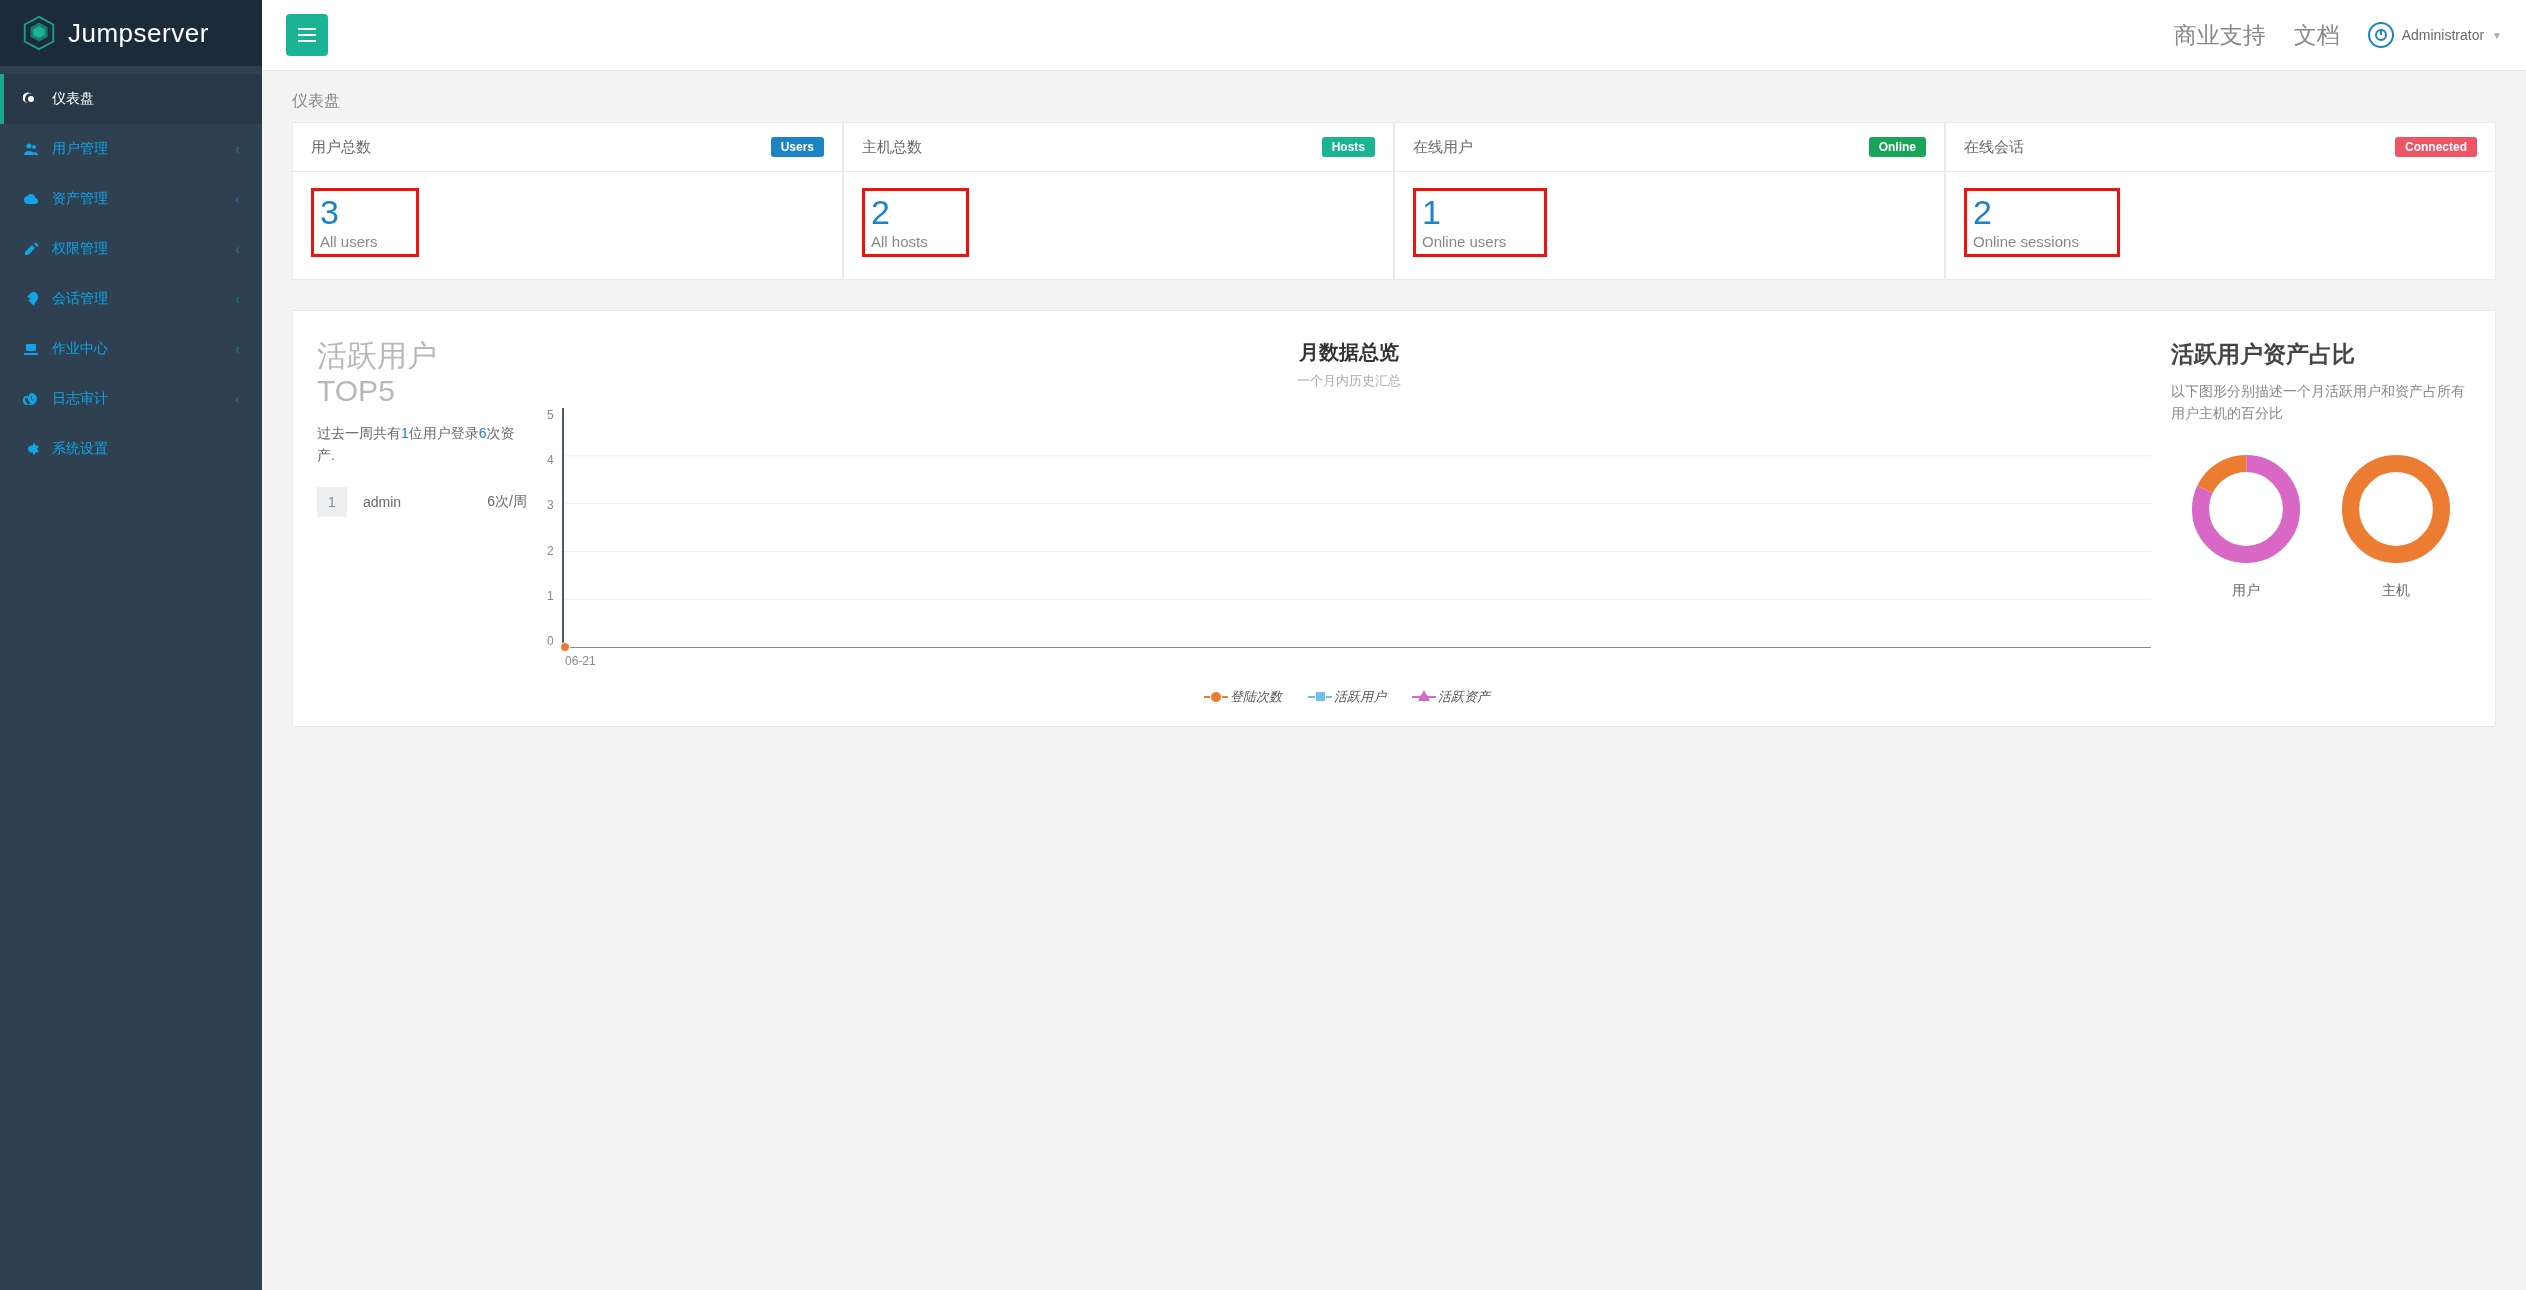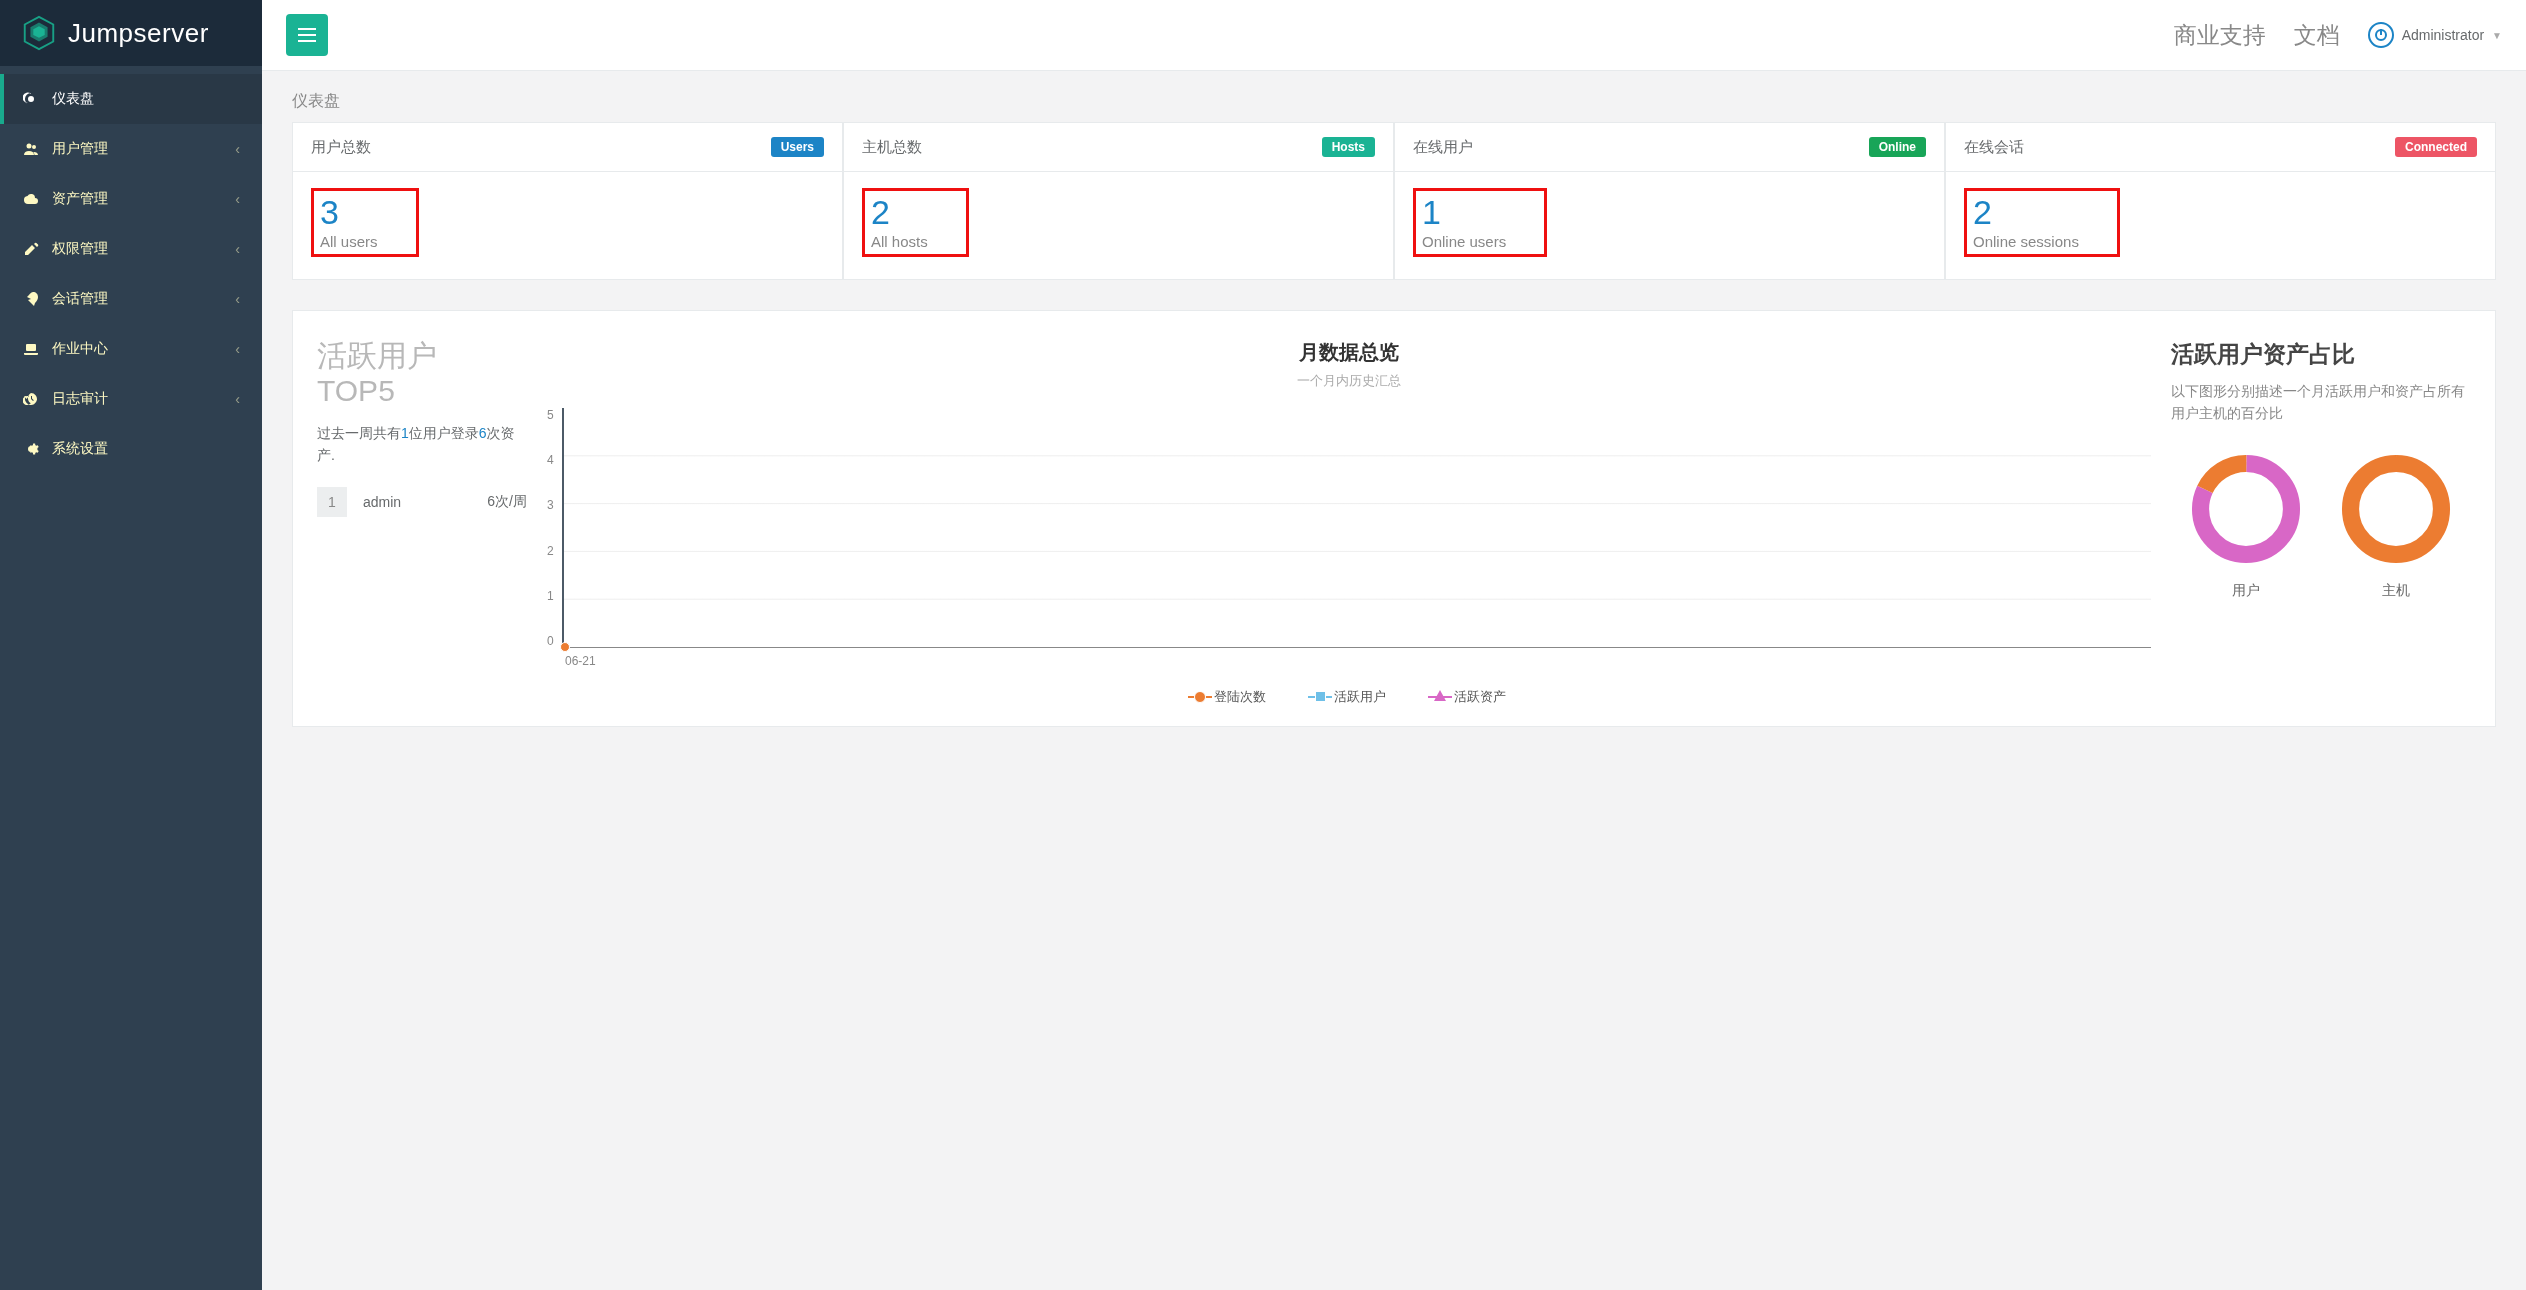--- a/index.html
+++ b/index.html
@@ -6,21 +6,21 @@
 body { font-family: "Helvetica Neue", Arial, sans-serif; font-size: 14px; color: #676a6c; background: #f3f3f4; }
 
 .layout { display: flex; min-height: 100vh; border-radius: 21px; }
 
 
 .sidebar { width: 262px; background: #2f4050; color: #a7b1c2; flex-shrink: 0; }
 .logo-area { background: #1c2b3a; padding: 14px 20px; display: flex; align-items: center; gap: 10px; }
 .logo-svg { width: 38px; height: 38px; }
 .logo-text { color: #fff; font-size: 26px; font-weight: 400; letter-spacing: 0.5px; }
 .nav-list { list-style: none; padding-top: 8px; }
-.nav-item { display: flex; align-items: center; padding: 16px 22px; cursor: pointer; position: relative; color: #fef9c3; }
+.nav-item { display: flex; align-items: center; padding: 16px 22px; cursor: pointer; position: relative; color: #0ea5e9; }
 .nav-item.active { background: #293846; color: #fff; border-left: 4px solid #19aa8d; padding-left: 18px; }
 .nav-item .nav-icon { width: 18px; height: 18px; margin-right: 12px; display: inline-flex; align-items: center; justify-content: center; }
 .nav-item .chevron { margin-left: auto; opacity: 0.5; }
 
 
 .main { flex: 1; display: flex; flex-direction: column; }
 .topbar { background: #fff; border-bottom: 1px solid #e7eaec; padding: 14px 24px; display: flex; align-items: center; }
 .hamburger-btn { width: 42px; height: 42px; background: #1ab394; border-radius: 4px; display: flex; align-items: center; justify-content: center; cursor: pointer; }
 .topbar-right { margin-left: auto; display: flex; align-items: center; gap: 28px; }
 .top-link { color: #888; font-size: 23px; cursor: pointer; }
@@ -55,21 +55,21 @@
 .rank-num { width: 30px; height: 30px; background: #eceeef; display: flex; align-items: center; justify-content: center; color: #888; }
 
 .chart-col { flex: 1; position: relative; }
 .chart-title { text-align: center; font-size: 20px; font-weight: 600; color: #333; }
 .chart-sub { text-align: center; color: #aaa; font-size: 13px; margin-top: 6px; }
 .chart-area { margin-top: 18px; display: flex; }
 .y-axis { display: flex; flex-direction: column; justify-content: space-between; align-items: flex-end; height: 240px; padding-right: 8px; color: #888; font-size: 12px; }
 .plot { flex: 1; height: 240px; border-left: 2px solid #4c5a67; border-bottom: 1px solid #888; position: relative; background: linear-gradient(to bottom, transparent calc(20% - 1px), #eee 20%, transparent calc(20% + 1px), transparent calc(40% - 1px), #eee 40%, transparent calc(40% + 1px), transparent calc(60% - 1px), #eee 60%, transparent calc(60% + 1px), transparent calc(80% - 1px), #eee 80%, transparent calc(80% + 1px)); }
 .data-dot { position: absolute; bottom: -5px; left: -4px; width: 10px; height: 10px; background: #ec7c31; border-radius: 50%; border: 1px solid #fff; }
 .x-label { font-size: 12px; color: #888; margin-top: 6px; margin-left: 18px; }
-.legend { display: flex; justify-content: center; gap: 46px; margin-top: 20px; font-size: 13px; color: #555; }
+.legend { display: flex; justify-content: center; gap: 30px; margin-top: 20px; font-size: 13px; color: #555; font-style: italic; }
 .legend-item { display: flex; align-items: center; gap: 6px; }
 .lg-dot { width: 16px; height: 6px; position: relative; }
 .lg-dot::after { content: ""; position: absolute; top: -3px; left: 2px; width: 10px; height: 10px; border-radius: 50%; }
 .lg-circle::after { background: #ec7c31; border: 1px solid #fff; }
 .lg-square { position: relative; }
 .lg-square::after { content: ""; position: absolute; top: -3px; left: 3px; width: 9px; height: 9px; background: #6fc0e8; border: 1px solid #fff; border-radius: 0; }
 .lg-triangle { position: relative; }
 .lg-triangle::after { content: ""; position: absolute; top: -4px; left: 2px; width: 0; height: 0; border-left: 6px solid transparent; border-right: 6px solid transparent; border-bottom: 11px solid #d867c6; background: none; border-radius: 0; }
 .lg-line { position: absolute; top: 2px; left: -4px; width: 24px; height: 2px; }
 .lg-orange .lg-line { background: #ec7c31; }

